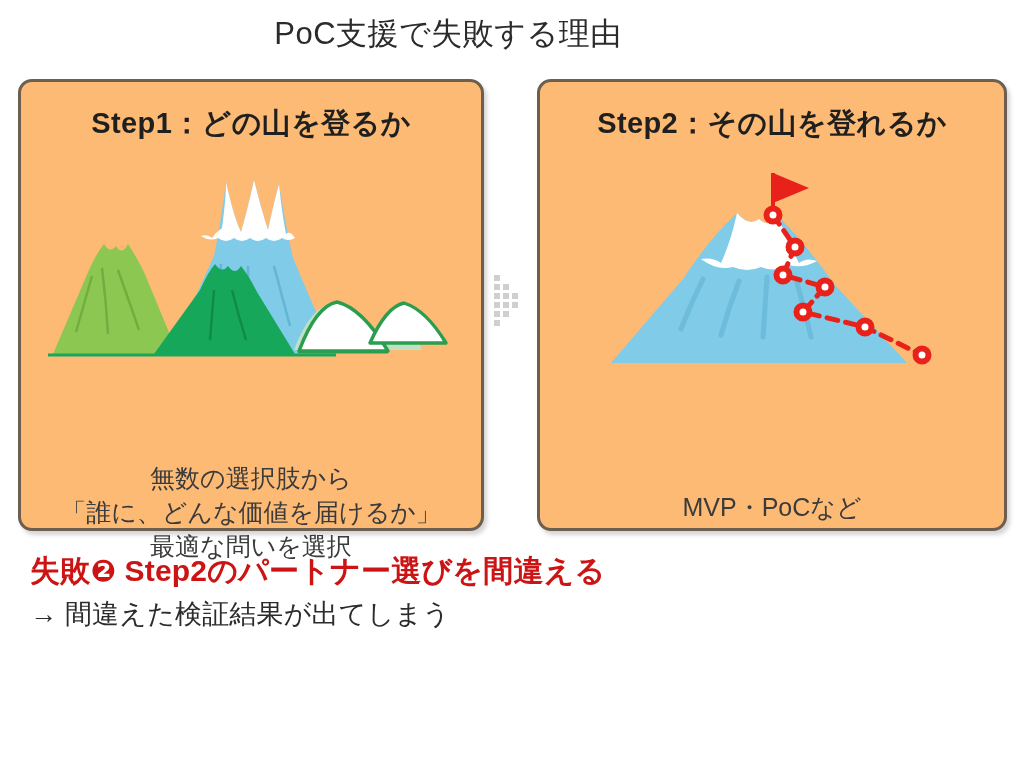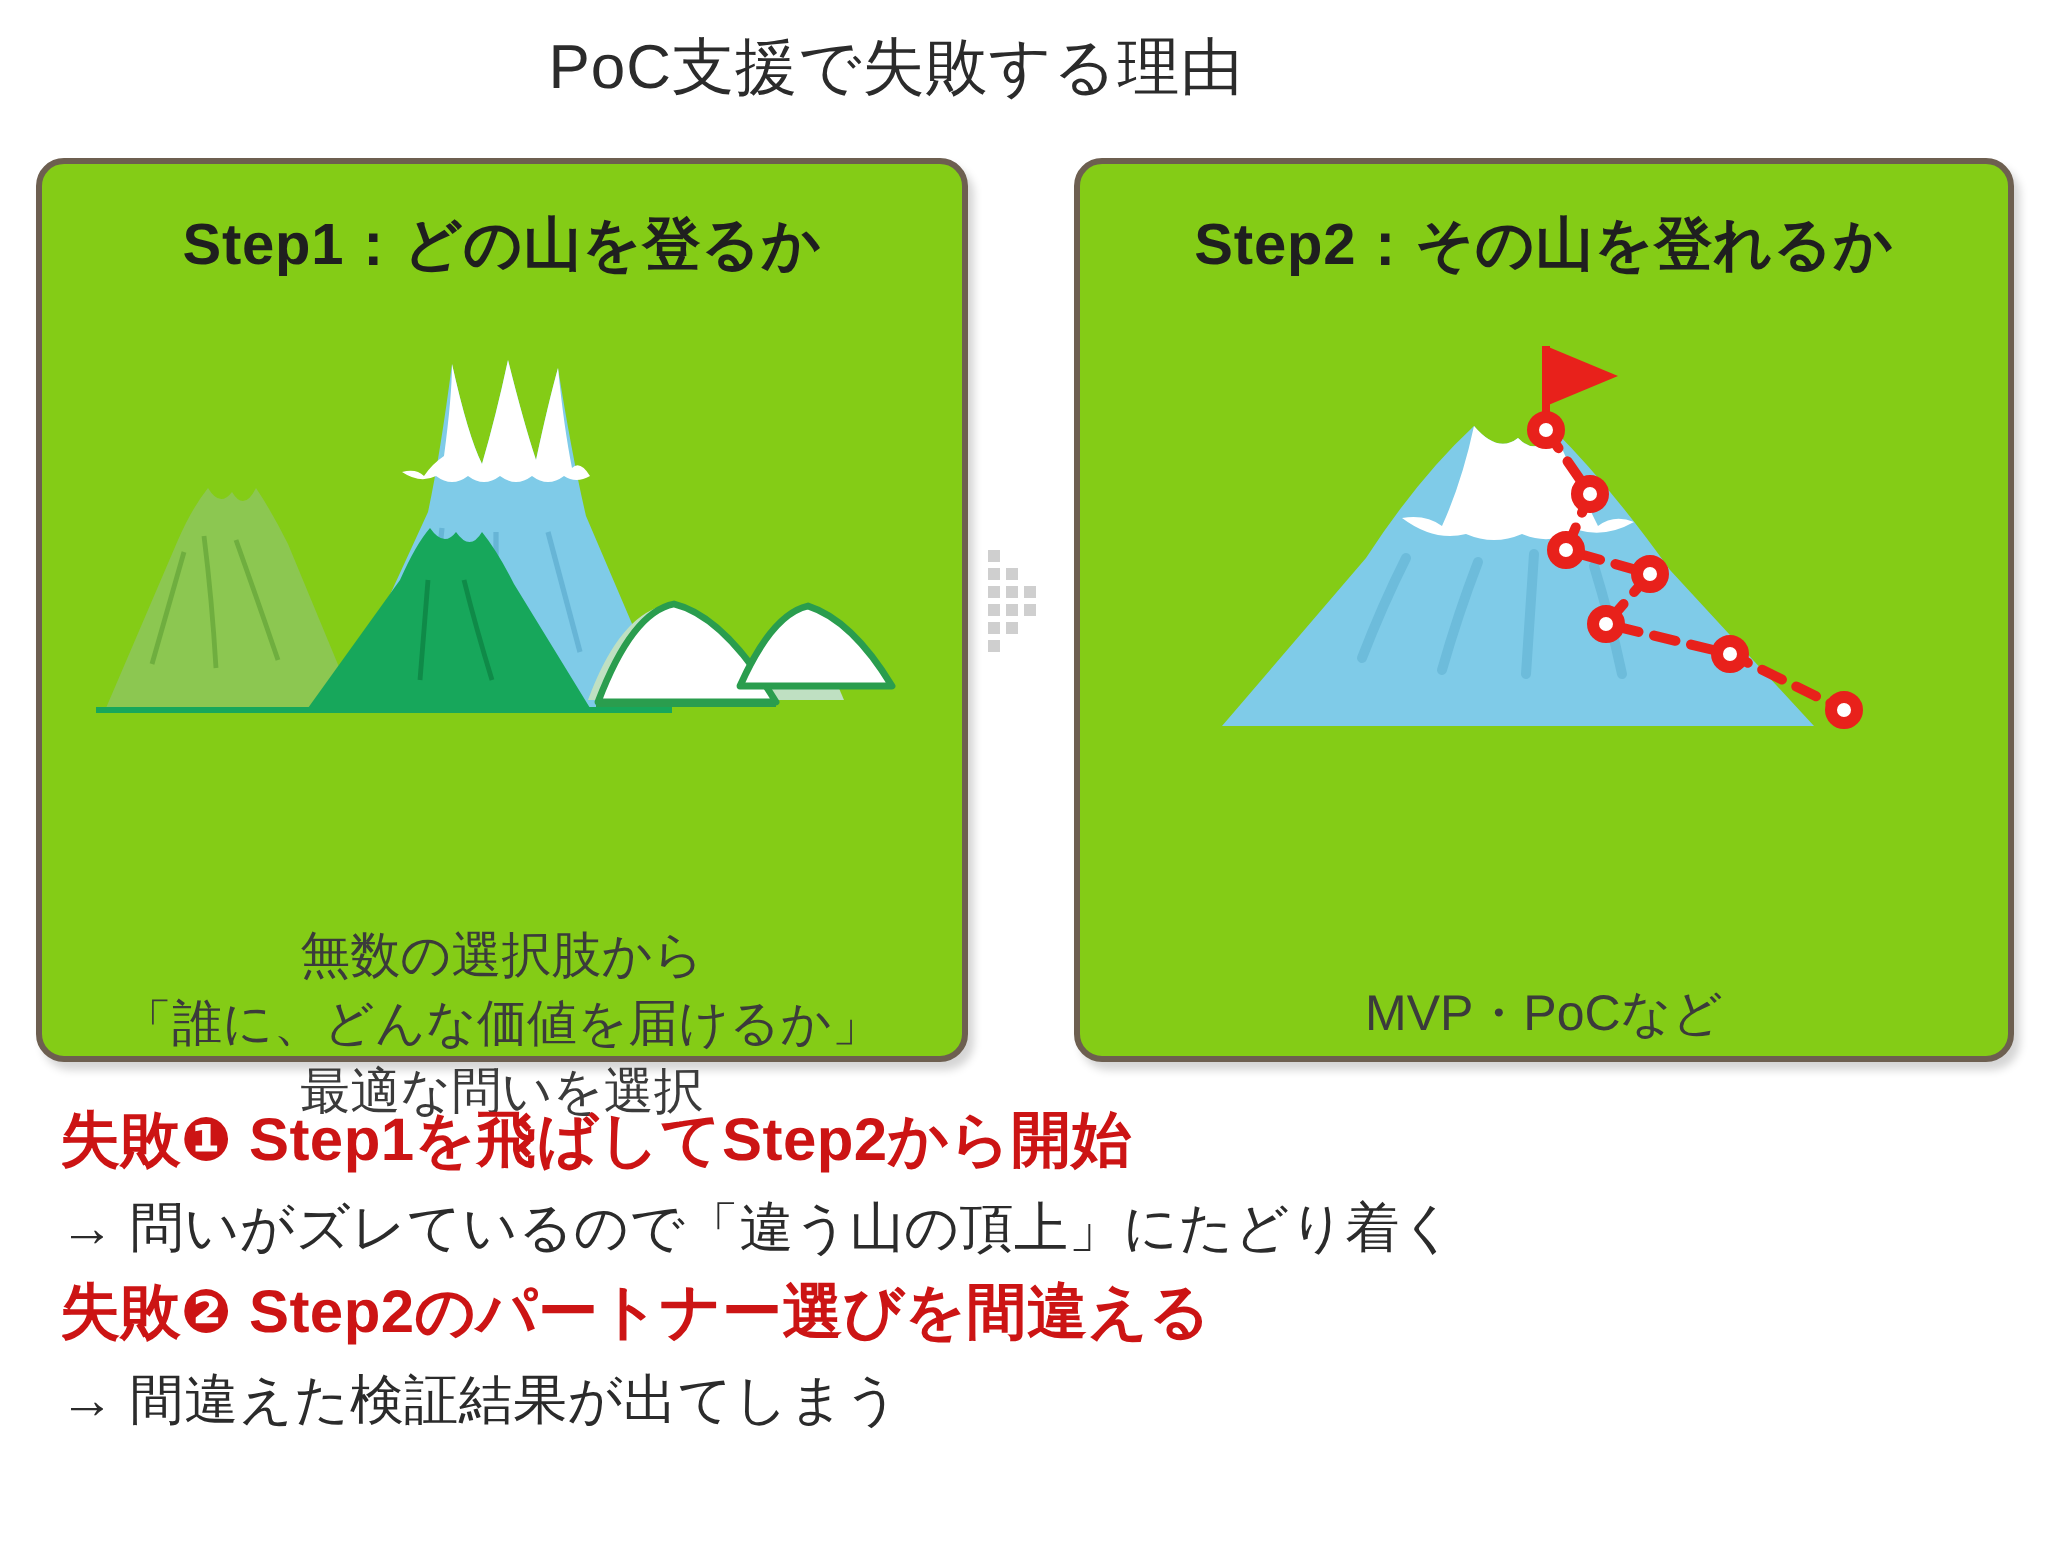--- a/index.html
+++ b/index.html
@@ -28,21 +28,21 @@
     letter-spacing: 0.5px;
     color: #2b2b2b;
     font-weight: 400;
   }
 
   
   .panel {
     position: absolute;
     top: 79px;
     height: 452px;
-    background: #84cc16;
+    background: #fdba74;
     border: 3px solid #6d5f50;
     border-radius: 14px;
     box-sizing: border-box;
     box-shadow: 3px 4px 4px rgba(0,0,0,0.17);
   }
   #panel-step1 { left: 18px;  width: 466px; }
   #panel-step2 { left: 537px; width: 470px; padding-left: 19px; }
 
   .panel-title {
     position: absolute;
@@ -213,21 +213,17 @@
       </g>
     </svg>
   </div>
 
   <div class="panel-caption" id="caption-step2">
     <div>MVP・PoCなど</div>
   </div>
 </div>
 
 <div id="failures">
-  <div class="fail-group">
-    <div class="fail-head">失敗❶ Step1を飛ばしてStep2から開始</div>
-    <div class="fail-body">→ 問いがズレているので「違う山の頂上」にたどり着く</div>
-  </div>
   <div class="fail-group fail-group-2">
     <div class="fail-head">失敗❷  Step2のパートナー選びを間違える</div>
     <div class="fail-body">→ 間違えた検証結果が出てしまう</div>
   </div>
 </div>
 
 </body></html>

